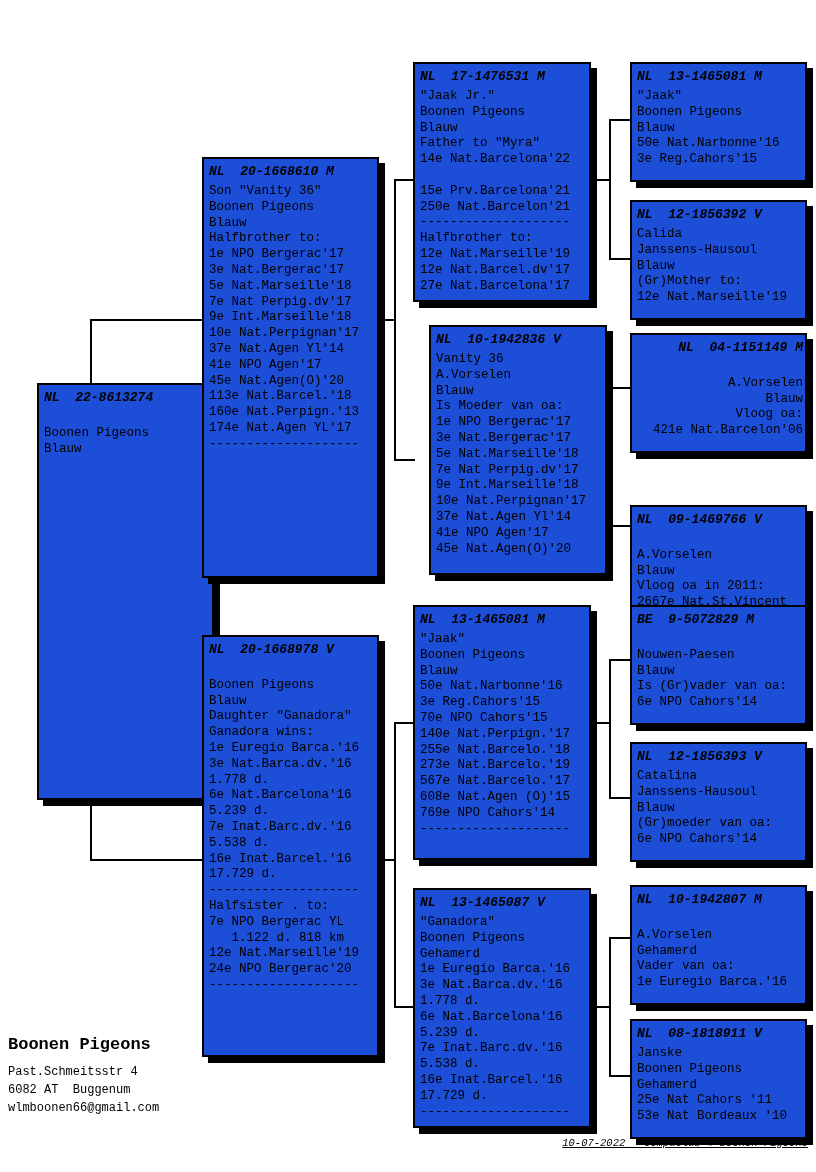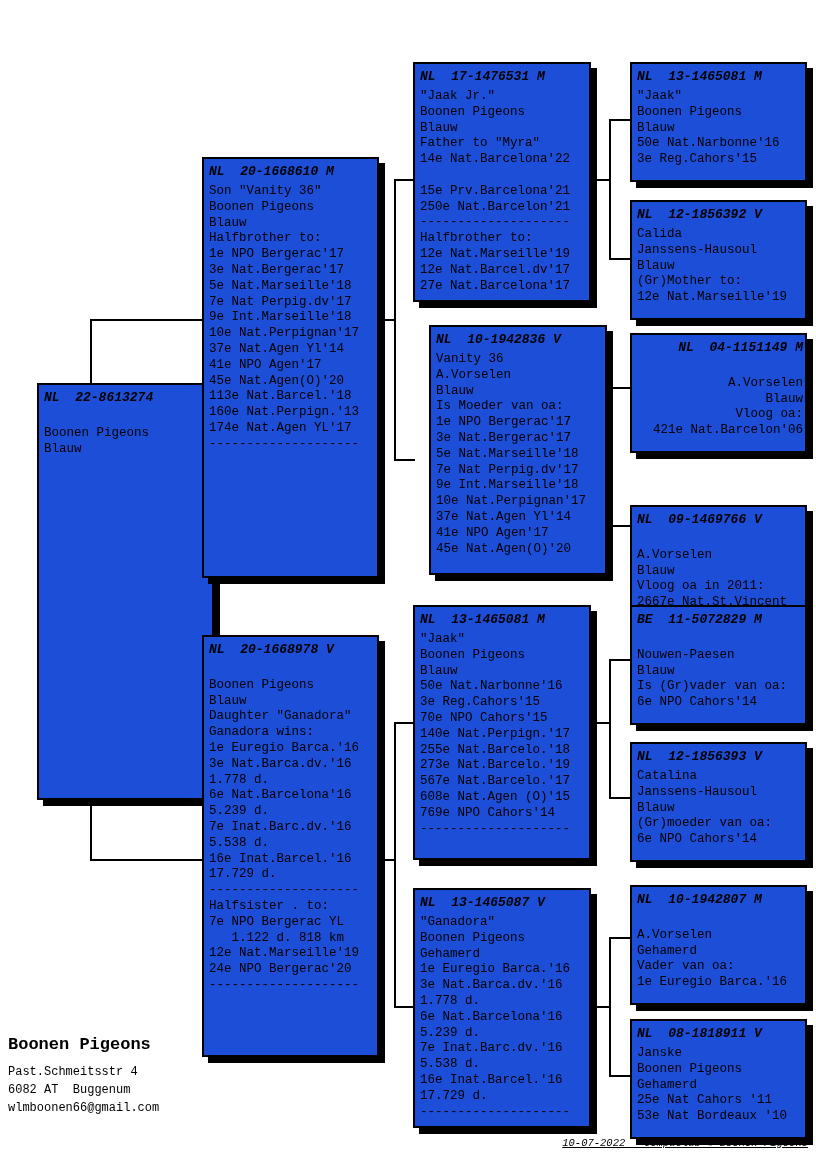--- a/index.html
+++ b/index.html
@@ -255,21 +255,21 @@
   <div class="pbox" id="box-ggp4">
     <div class="ring">NL  09-1469766 V</div>
     <div class="lines">
 A.Vorselen
 Blauw
 Vloog oa in 2011:
 2667e Nat.St.Vincent</div>
   </div>
 
   <div class="pbox" id="box-ggp5">
-    <div class="ring">BE  11-5072829 M</div>
+    <div class="ring">BE  9-5072829 M</div>
     <div class="lines">
 Nouwen-Paesen
 Blauw
 Is (Gr)vader van oa:
 6e NPO Cahors'14</div>
   </div>
 
   <div class="pbox" id="box-ggp6">
     <div class="ring">NL  12-1856393 V</div>
     <div class="lines">Catalina

